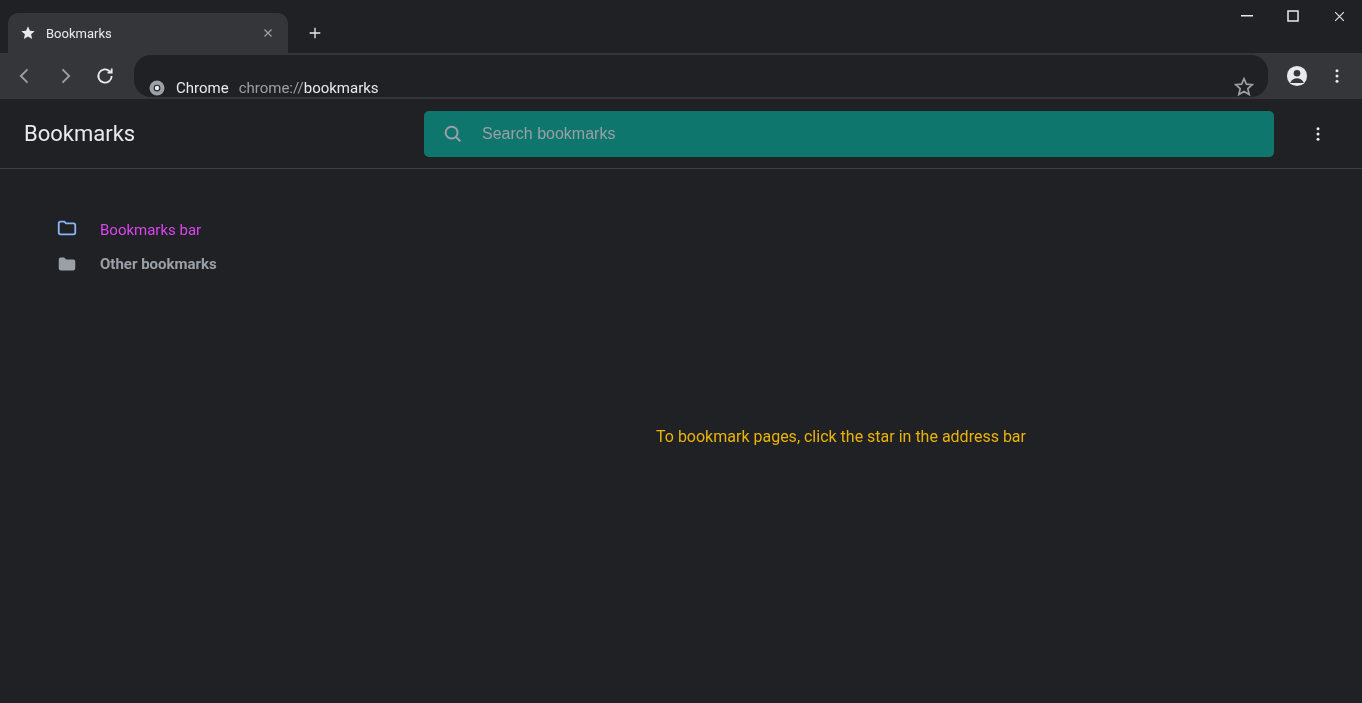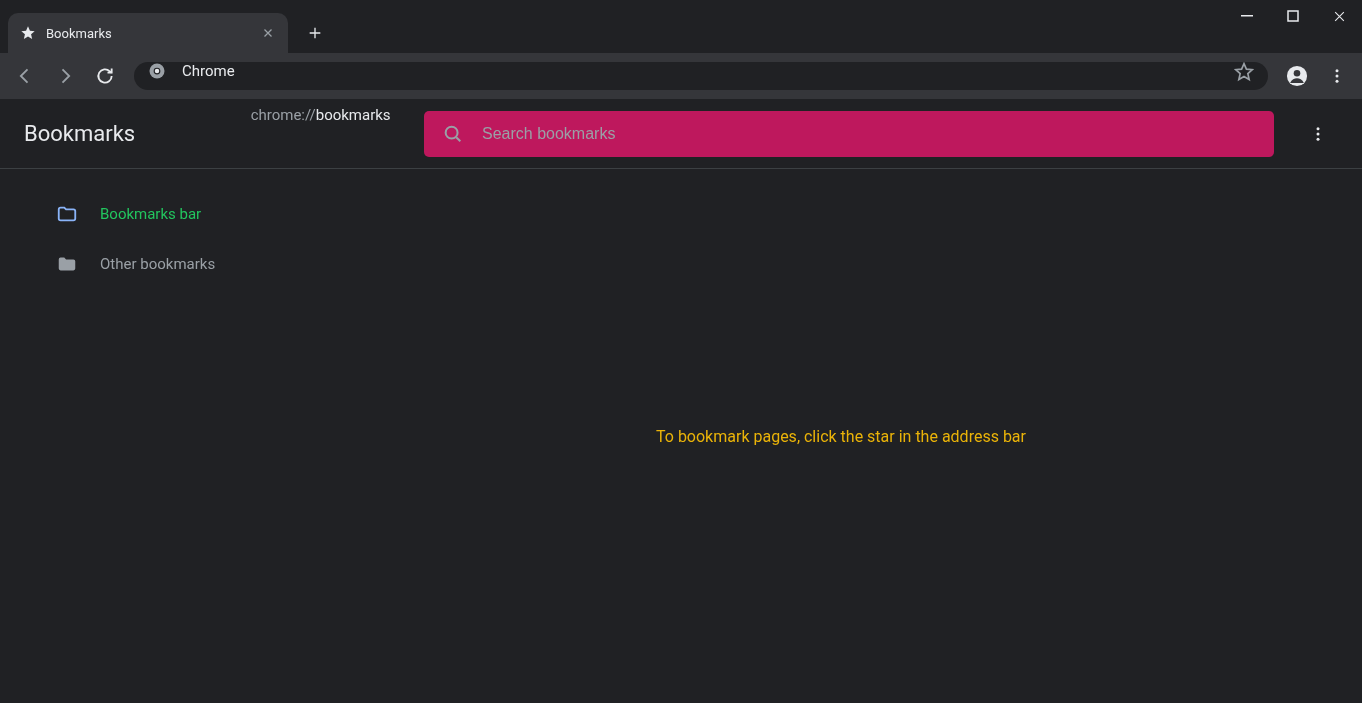--- a/index.html
+++ b/index.html
@@ -68,26 +68,26 @@
   }
   .nav-btn {
     width:34px;height:34px;
     display:flex;align-items:center;justify-content:center;
     color:#9aa0a6;
     border-radius:50%;
   }
   .nav-btn.enabled { color:#e8eaed; }
   .omnibox {
     flex:1;
-    height:28px;
+    height:42px;
     background:#202124;
     border-radius:17px;
-    display:flex; align-items:flex-start;
+    display:flex; align-items:flex-end;
     padding:0 14px;
-    gap:16px;
+    gap:10px;
     margin: 0 6px;
   }
   .omni-label { color:#e8eaed; font-size:15px; }
   .omni-url { color:#9aa0a6; font-size:15px;margin-top:44px; }
   .omni-url .hl { color:#e8eaed; }
   .omni-star { margin-left:auto; color:#9aa0a6; }
   .tool-icon {
     width:34px;height:34px;
     display:flex;align-items:center;justify-content:center;
     color:#e8eaed;
@@ -104,21 +104,21 @@
   .page-title {
     font-size:22px;
     color:#e8eaed;
     font-weight:400;
     width:400px;
   }
   .search-wrap {
     flex:1;
     max-width:850px;
     height:46px;
-    background:#be185d;
+    background:#0f766e;
     border-radius:5px;
     display:flex; align-items:center;
     padding:0 18px;
     gap:18px;
   }
   .search-input {
     flex:1;
     background:transparent;
     border:none;
     outline:none;
@@ -143,23 +143,23 @@
     width:320px;
     padding:20px 0 0 56px;
   }
   .side-item {
     display:flex; align-items:center;
     height:50px;
     gap:22px;
     font-size:15px;
     cursor:pointer;
   }
-  .side-item.active { color:#22c55e; }
+  .side-item.active { color:#d946ef;align-items:flex-end; }
   .side-item.active svg { color:#8ab4f8; }
-  .side-item.inactive { color:#9aa0a6; }
+  .side-item.inactive { color:#9aa0a6;font-weight:bold; }
   .side-item.inactive svg { color:#9aa0a6; }
   .main {
     flex:1;
     display:flex;
     align-items:flex-start;
     justify-content:center;
     padding-top:258px;
   }
   .empty-msg {
     color:#eab308;

